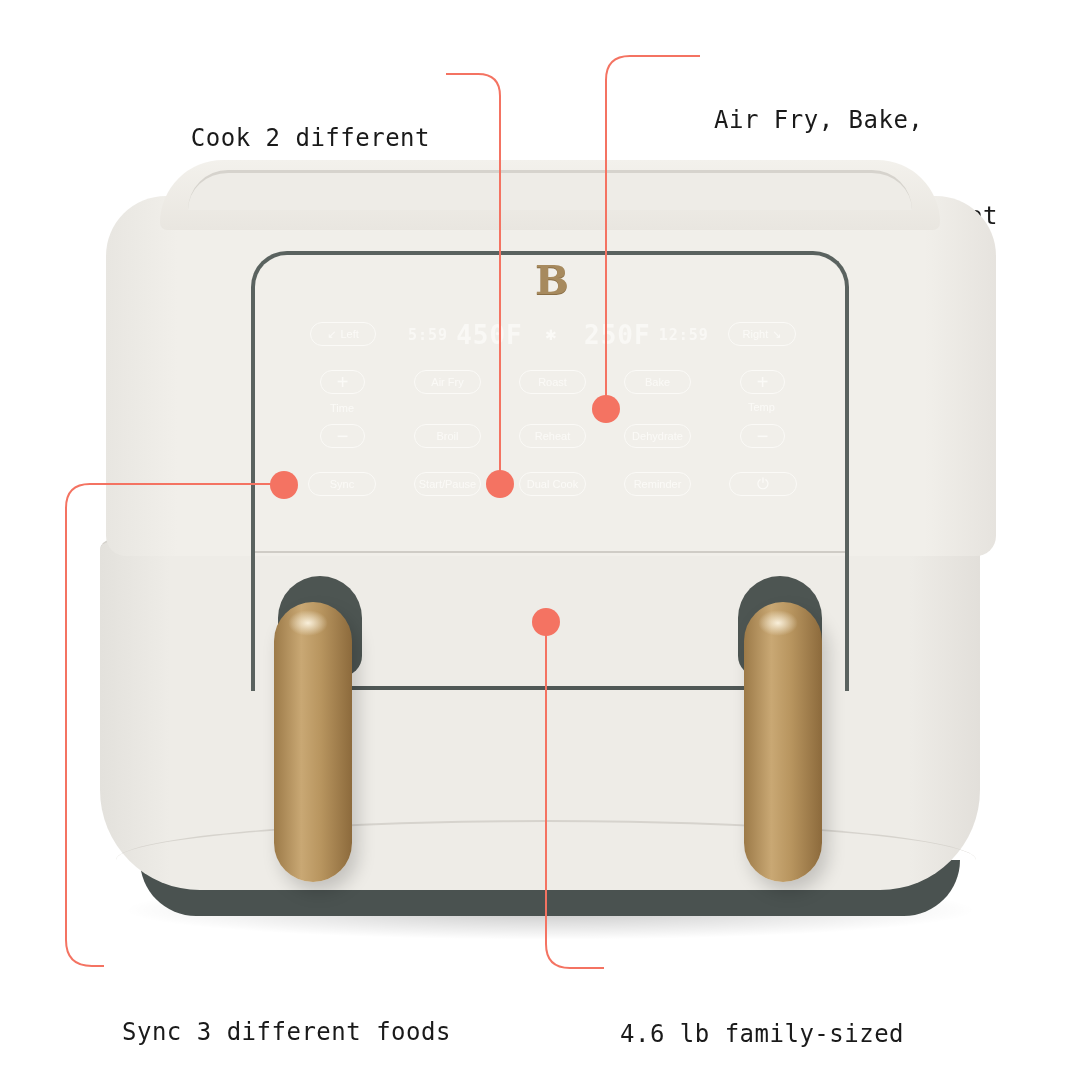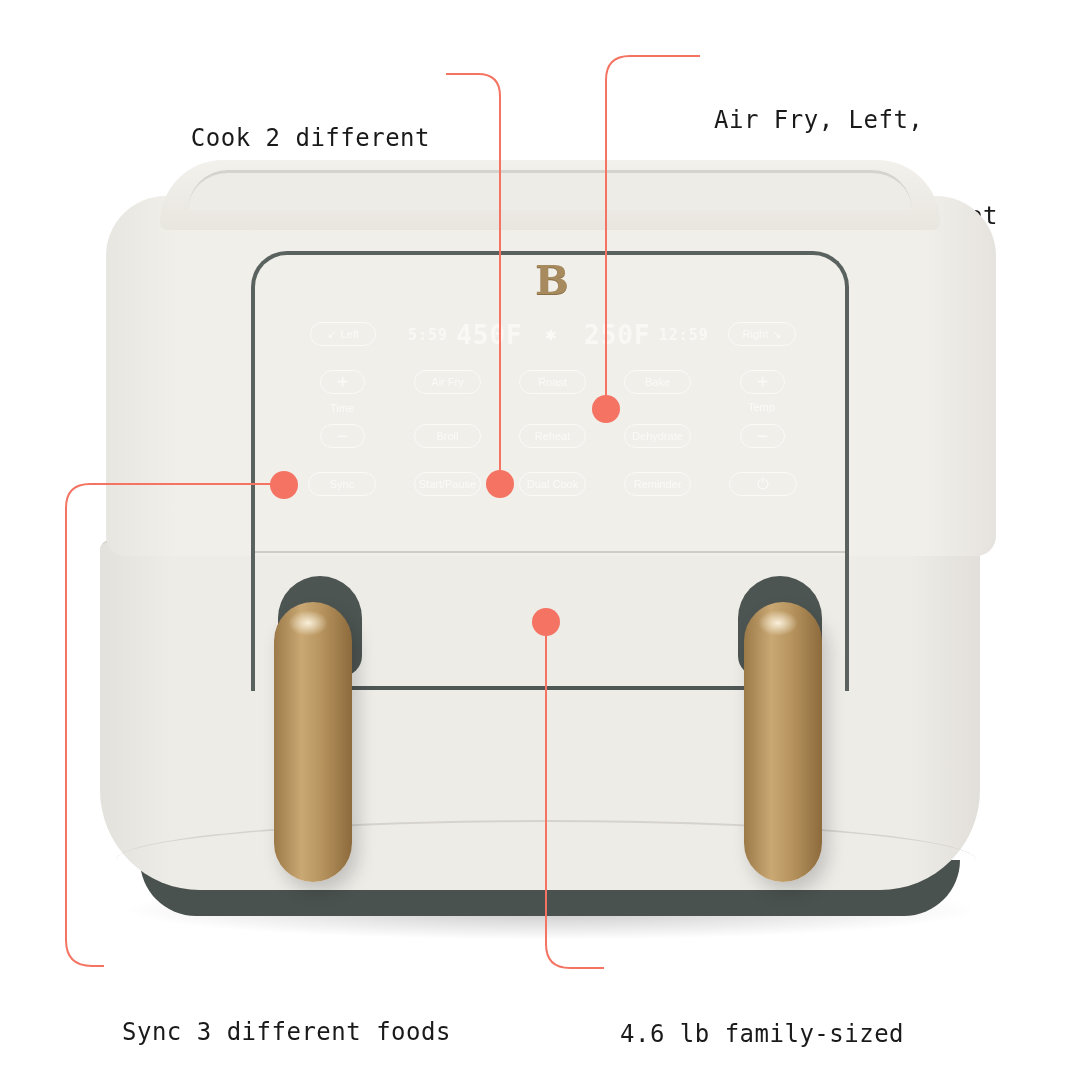--- a/index.html
+++ b/index.html
@@ -111,21 +111,21 @@
   }
 </style>
 </head>
 <body>
 
 <div class="callout-text align-right" style="left:150px; top:58px; width:280px;">
   <span>Cook 2 different</span>
   <span>foods at once</span>
 </div>
 <div class="callout-text" style="left:714px; top:40px;">
-  <span>Air Fry, Left,</span>
+  <span>Air Fry, Bake,</span>
   <span>Roast, Bake, Reheat</span>
   <span>&amp; Dehydrate</span>
 </div>
 <div class="callout-text" style="left:122px; top:952px;">
   <span>Sync 3 different foods</span>
   
   
 </div>
 <div class="callout-text" style="left:620px; top:954px;">
   <span>4.6 lb family-sized</span>

